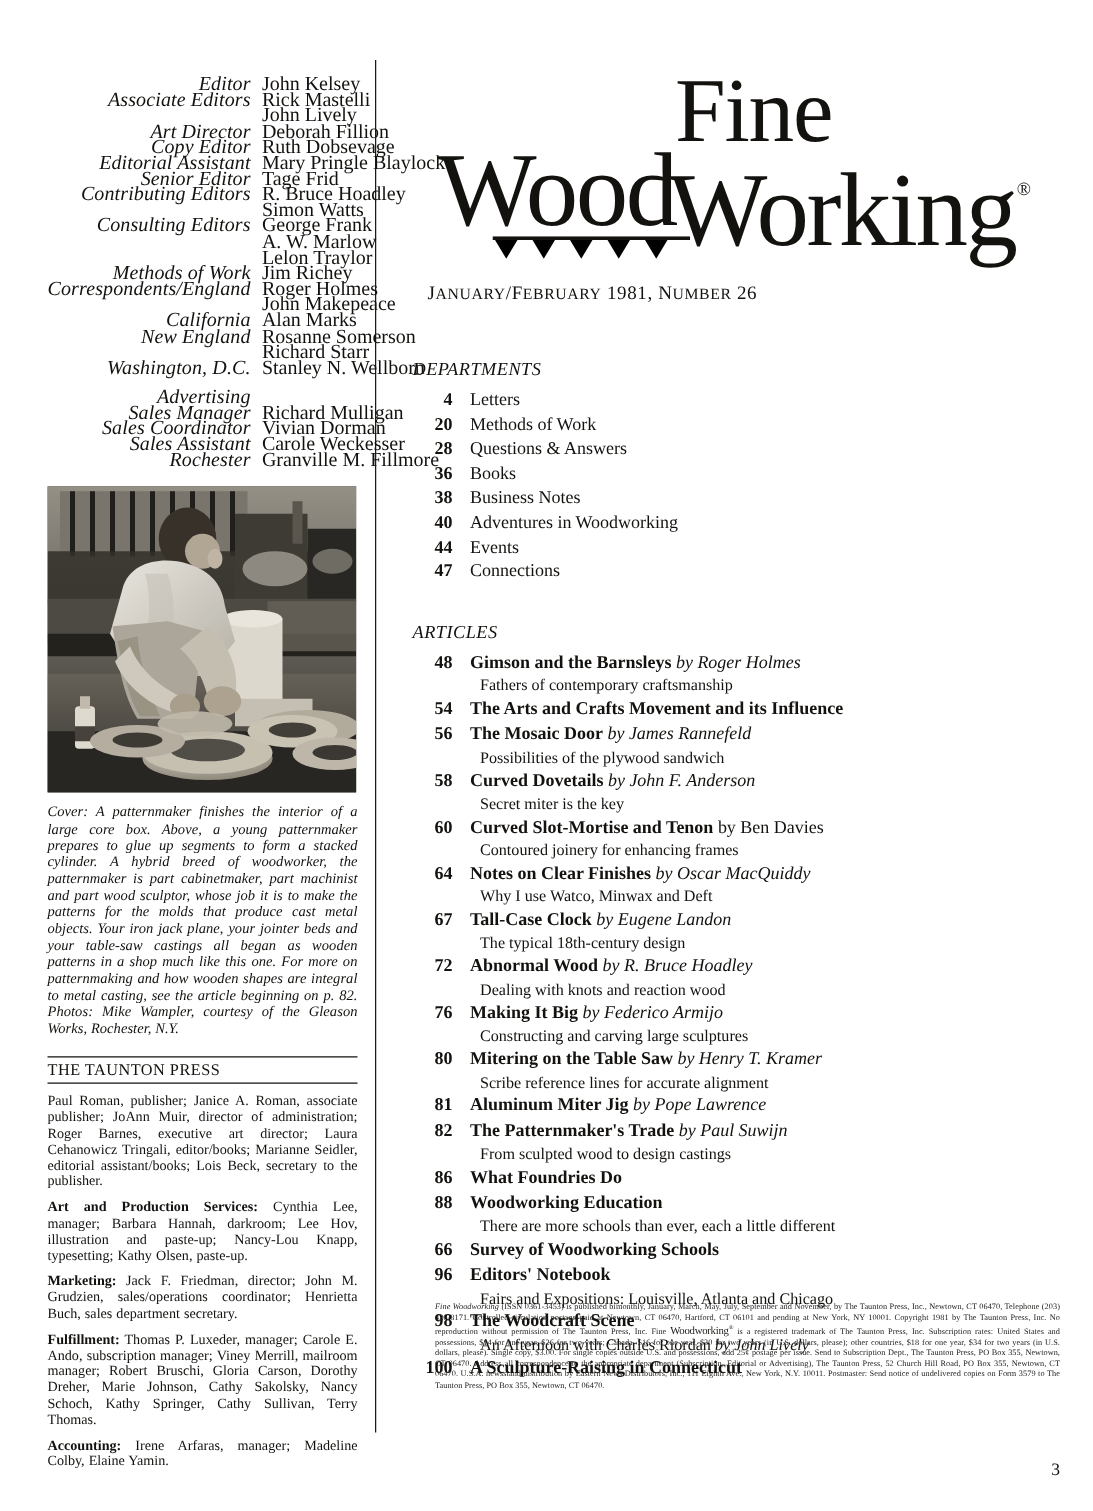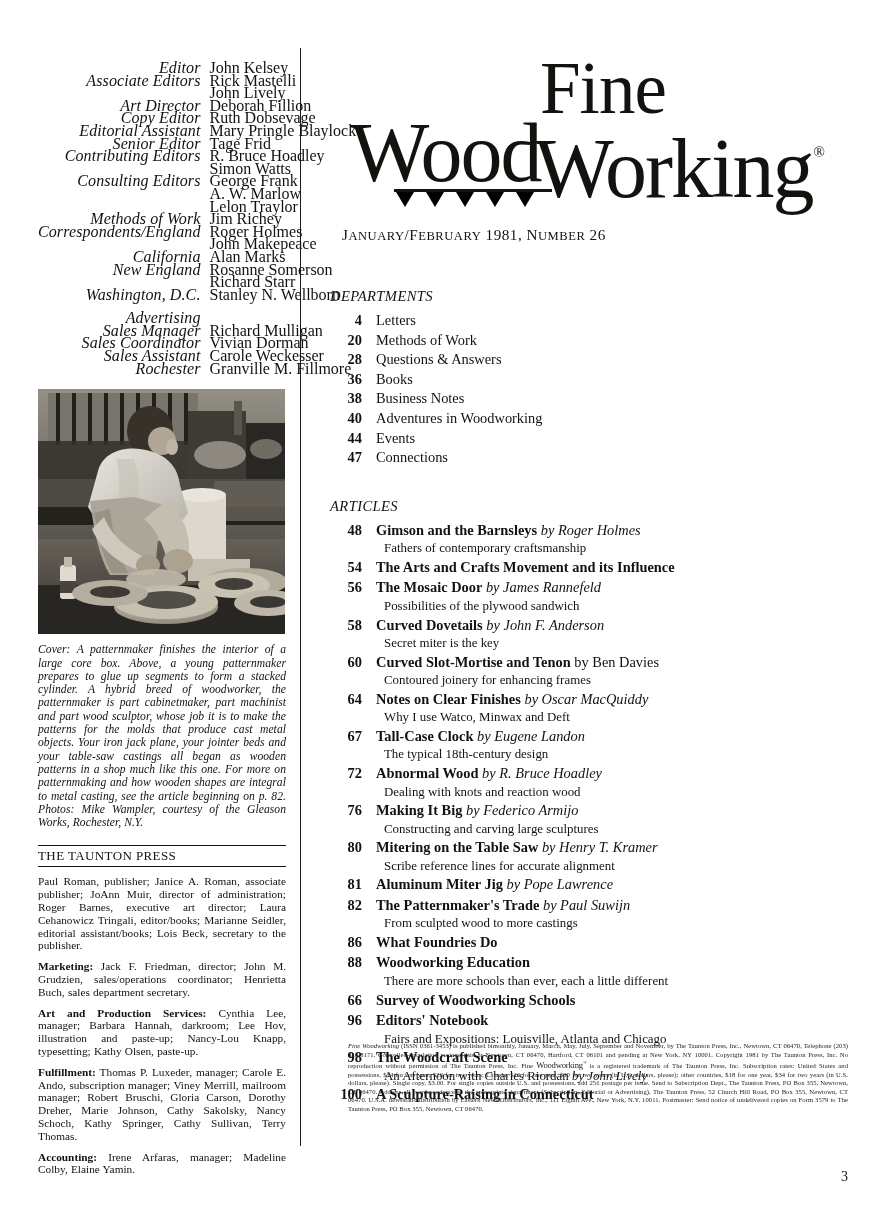--- a/index.html
+++ b/index.html
@@ -444,22 +444,22 @@
     </div>
 
     <div class="cover-caption">Cover: A patternmaker finishes the interior of a large core box. Above, a young patternmaker prepares to glue up segments to form a stacked cylinder. A hybrid breed of woodworker, the patternmaker is part cabinetmaker, part machinist and part wood sculptor, whose job it is to make the patterns for the molds that produce cast metal objects. Your iron jack plane, your jointer beds and your table-saw castings all began as wooden patterns in a shop much like this one. For more on patternmaking and how wooden shapes are integral to metal casting, see the article beginning on p. 82. Photos: Mike Wampler, courtesy of the Gleason Works, Rochester, N.Y.</div>
 
     <div class="taunton-head">
       <span class="sc-big">THE TAUNTON PRESS</span>
     </div>
 
     <div id="press-body">
         <div class="press-para"><span>Paul Roman, publisher; Janice A. Roman, associate publisher; JoAnn Muir, director of administration; Roger Barnes, executive art director; Laura Cehanowicz Tringali, editor/books; Marianne Seidler, editorial assistant/books; Lois Beck, secretary to the publisher.</span></div>
+        <div class="press-para"><b>Art and Production Services:</b><span> Cynthia Lee, manager; Barbara Hannah, darkroom; Lee Hov, illustration and paste-up; Nancy-Lou Knapp, typesetting; Kathy Olsen, paste-up.</span></div>
         <div class="press-para"><b>Marketing:</b><span> Jack F. Friedman, director; John M. Grudzien, sales/operations coordinator; Henrietta Buch, sales department secretary.</span></div>
-        <div class="press-para"><b>Art and Production Services:</b><span> Cynthia Lee, manager; Barbara Hannah, darkroom; Lee Hov, illustration and paste-up; Nancy-Lou Knapp, typesetting; Kathy Olsen, paste-up.</span></div>
         <div class="press-para"><b>Fulfillment:</b><span> Thomas P. Luxeder, manager; Carole E. Ando, subscription manager; Viney Merrill, mailroom manager; Robert Bruschi, Gloria Carson, Dorothy Dreher, Marie Johnson, Cathy Sakolsky, Nancy Schoch, Kathy Springer, Cathy Sullivan, Terry Thomas.</span></div>
         <div class="press-para"><b>Accounting:</b><span> Irene Arfaras, manager; Madeline Colby, Elaine Yamin.</span></div>
       </div>
 
   </div>
 
   <div class="right-col">
 
     <div class="logo">
       <div class="fine">Fine</div>
@@ -615,21 +615,21 @@
             <div class="toc-row">
               <span class="pg">81</span>
               <span class="ttl">Aluminum Miter Jig<span class="byline"> by Pope Lawrence</span></span>
             </div>
           </div>
           <div class="toc-item">
             <div class="toc-row">
               <span class="pg">82</span>
               <span class="ttl">The Patternmaker's Trade<span class="byline"> by Paul Suwijn</span></span>
             </div>
-            <div class="toc-sub">From sculpted wood to more castings</div>
+            <div class="toc-sub">From sculpted wood to design castings</div>
           </div>
           <div class="toc-item">
             <div class="toc-row">
               <span class="pg">86</span>
               <span class="ttl">What Foundries Do</span>
             </div>
           </div>
           <div class="toc-item">
             <div class="toc-row">
               <span class="pg">88</span>

